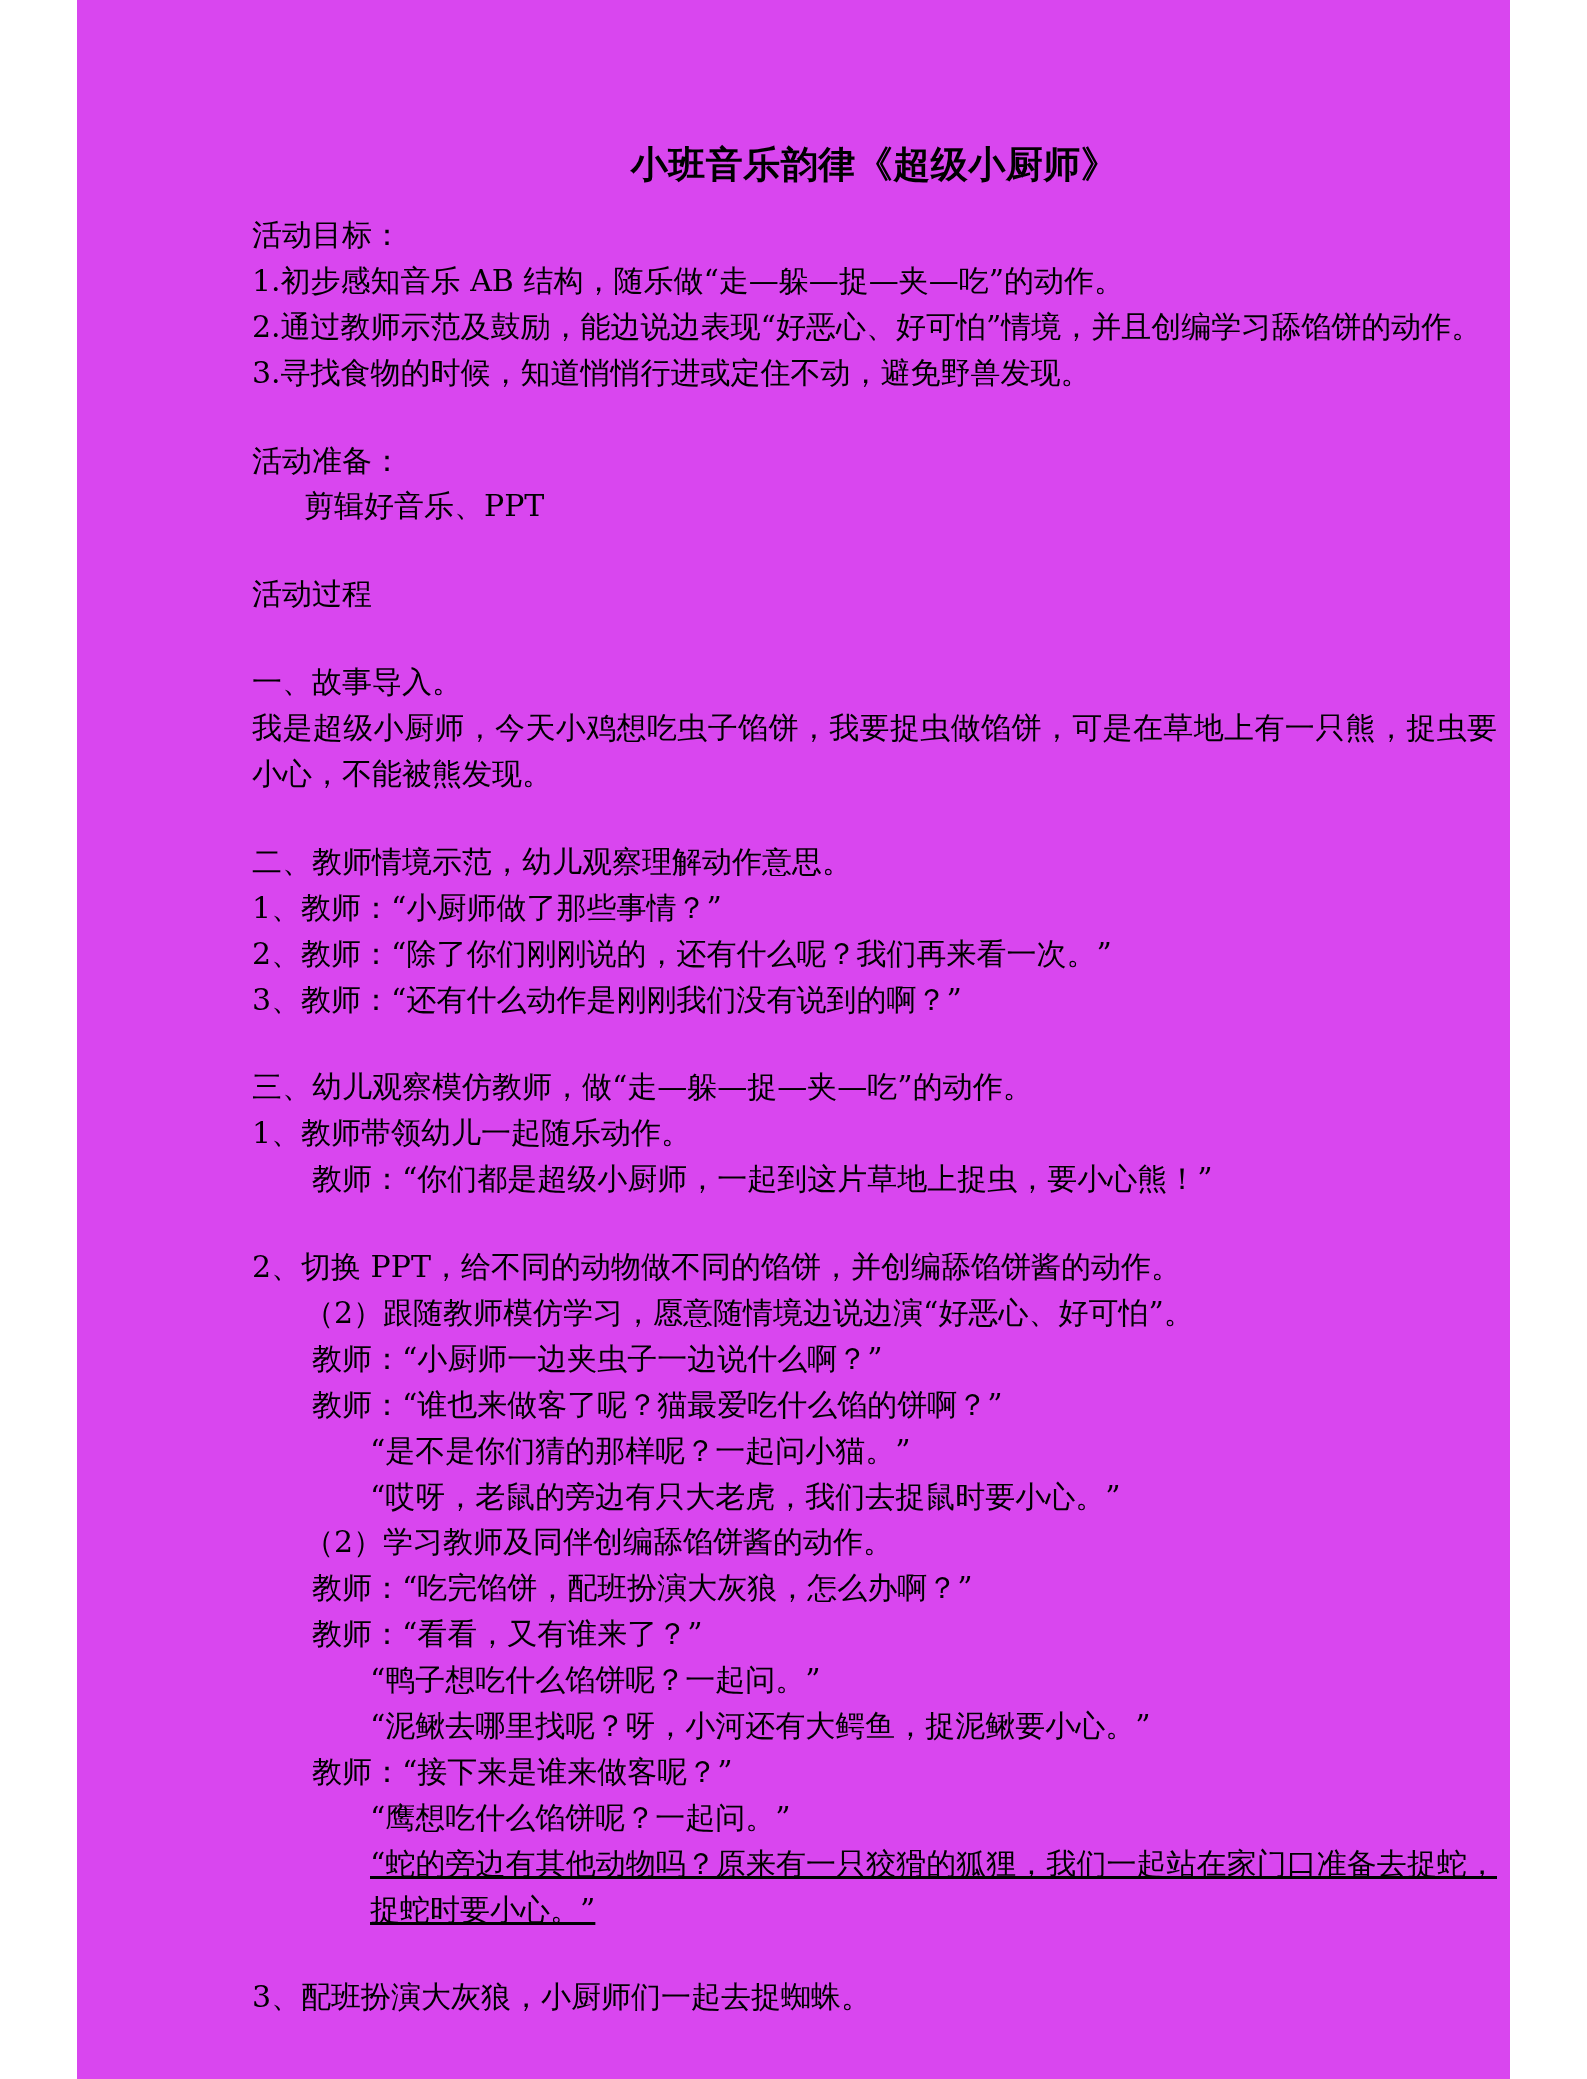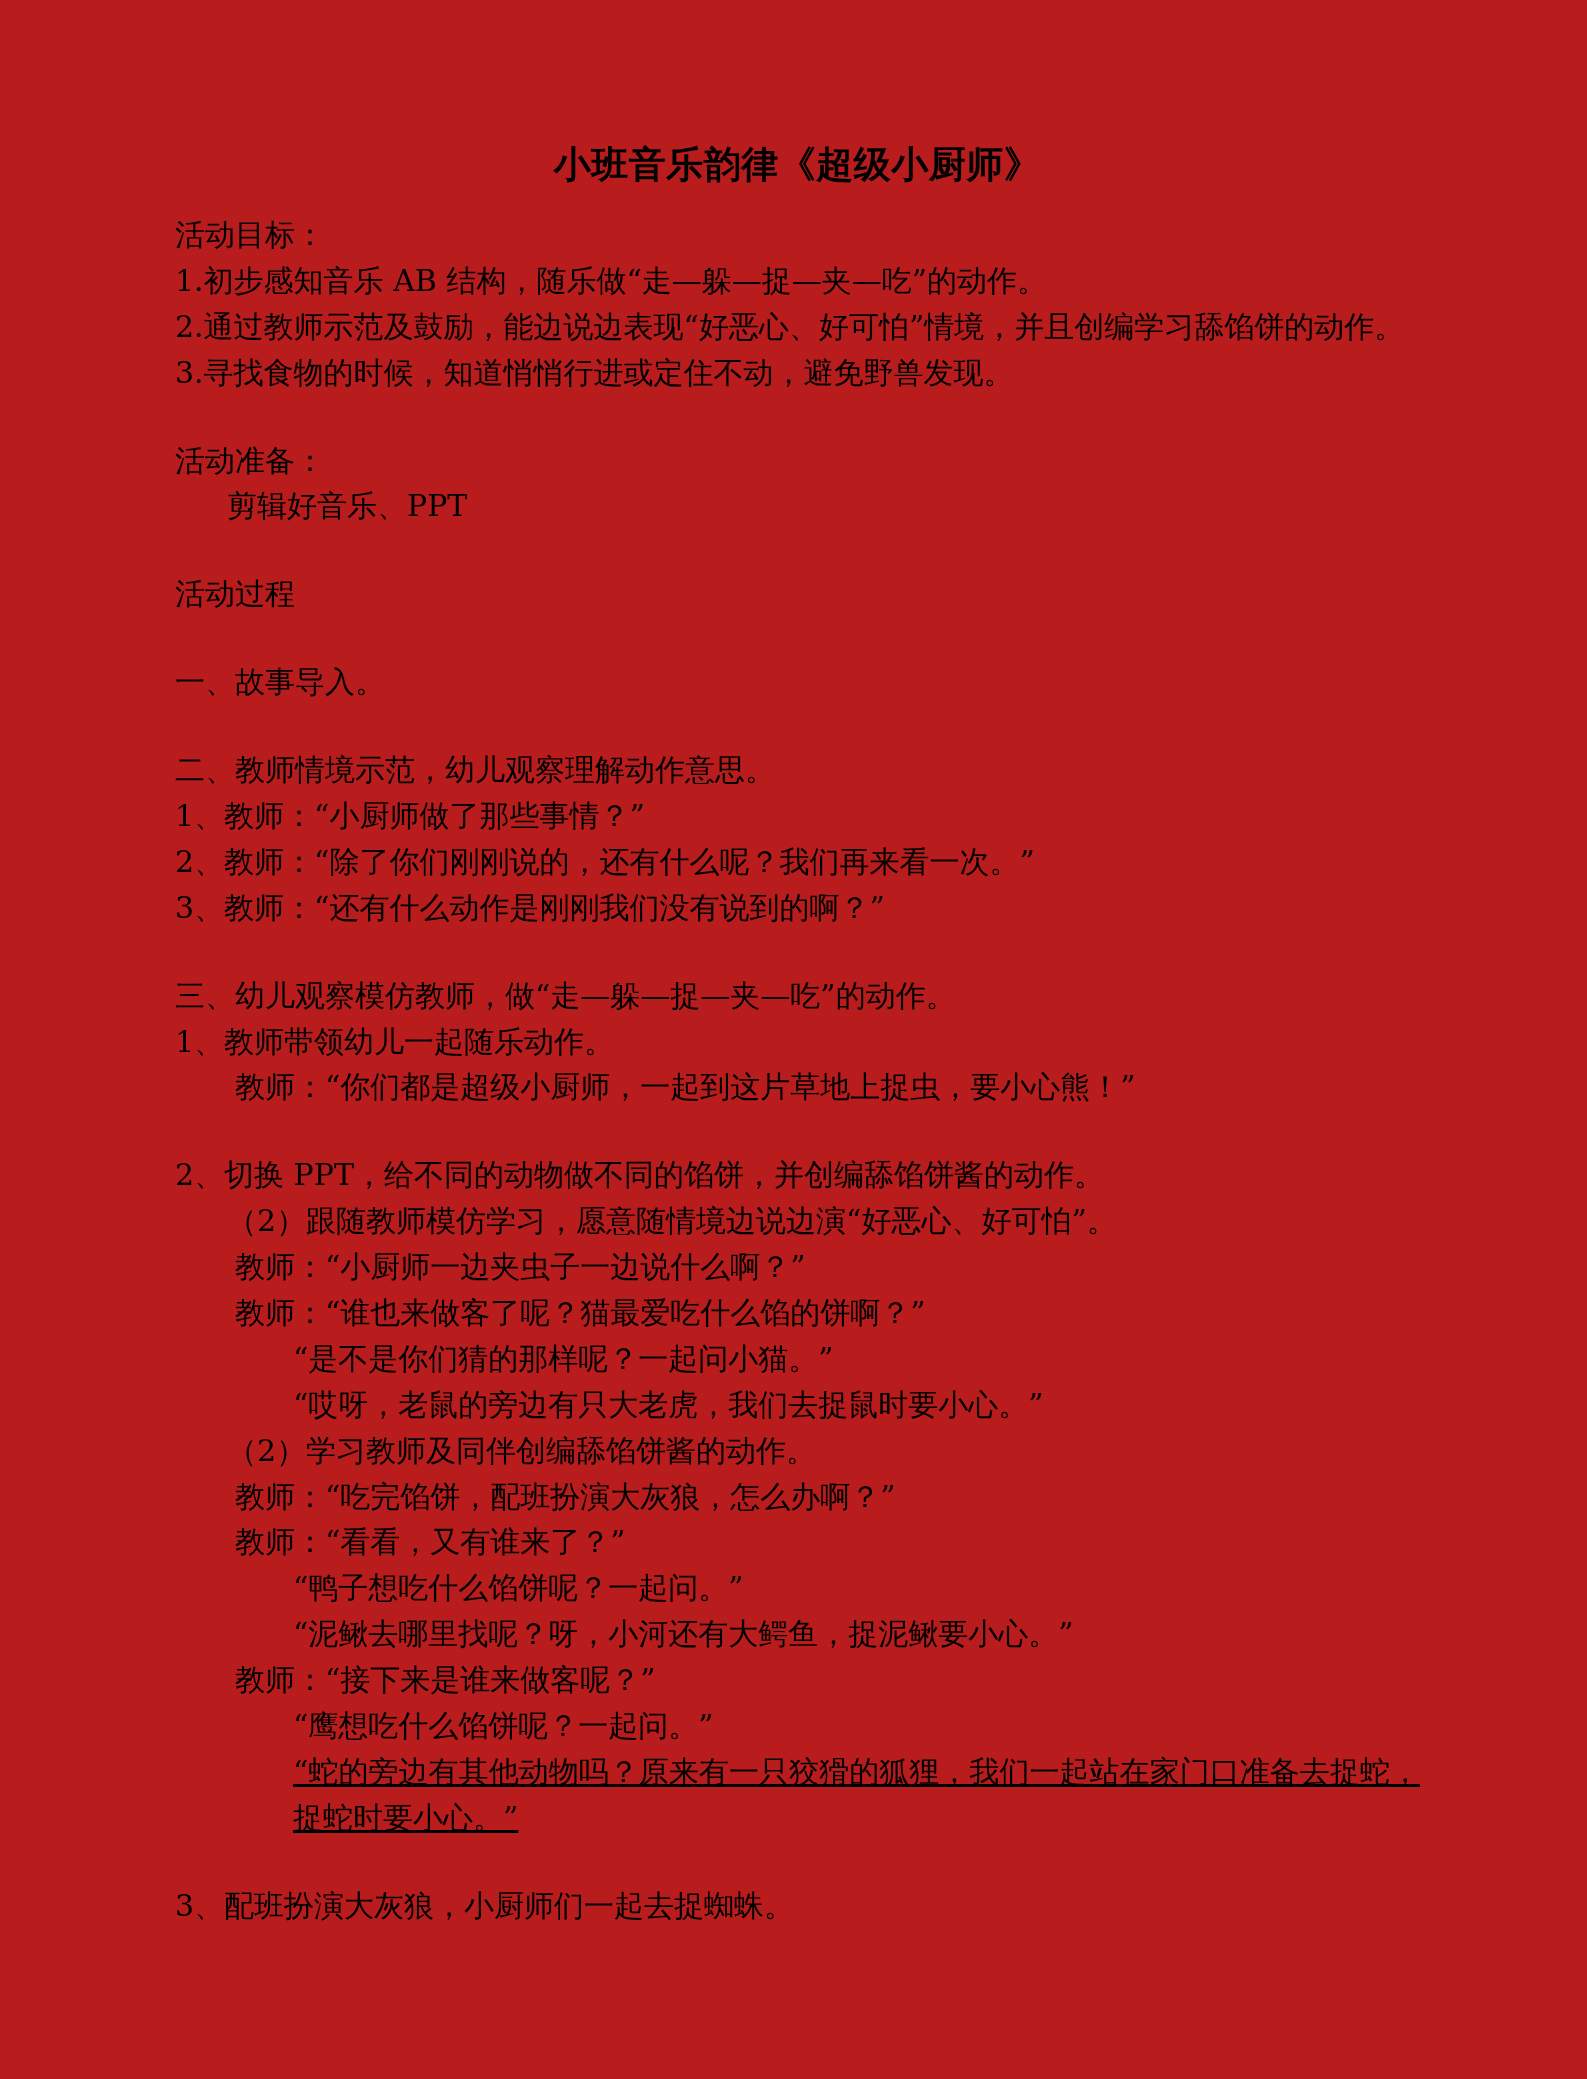--- a/index.html
+++ b/index.html
@@ -7,24 +7,24 @@
     margin: 0;
     padding: 0;
     background: #ffffff;
   }
   body {
     font-family: "DejaVu Serif", "Liberation Serif", serif;
     color: #000000;
   }
   .page {
     position: relative;
-    width: 1587px;
+    width: 1433px;
     height: 2079px;
     margin: 0 auto;
-    background: #b91c1c;
+    background: #d946ef;
     box-sizing: border-box;
     padding: 0;
     overflow: hidden;
   }
   .content {
     position: absolute;
     left: 175px;
     top: 0;
     width: 1245px;
   }
@@ -72,20 +72,21 @@
     <p class="para">活动准备：</p>
     <p class="para indent-1">剪辑好音乐、PPT</p>
 
     <div class="spacer-md"></div>
 
     <p class="para">活动过程</p>
 
     <div class="spacer-md"></div>
 
     <p class="para">一、故事导入。</p>
+    <p class="para">我是超级小厨师，今天小鸡想吃虫子馅饼，我要捉虫做馅饼，可是在草地上有一只熊，捉虫要小心，不能被熊发现。</p>
 
     <div class="spacer-md"></div>
 
     <p class="para">二、教师情境示范，幼儿观察理解动作意思。</p>
     <p class="para">1、教师：“小厨师做了那些事情？”</p>
     <p class="para">2、教师：“除了你们刚刚说的，还有什么呢？我们再来看一次。”</p>
     <p class="para">3、教师：“还有什么动作是刚刚我们没有说到的啊？”</p>
 
     <div class="spacer-md"></div>
 

